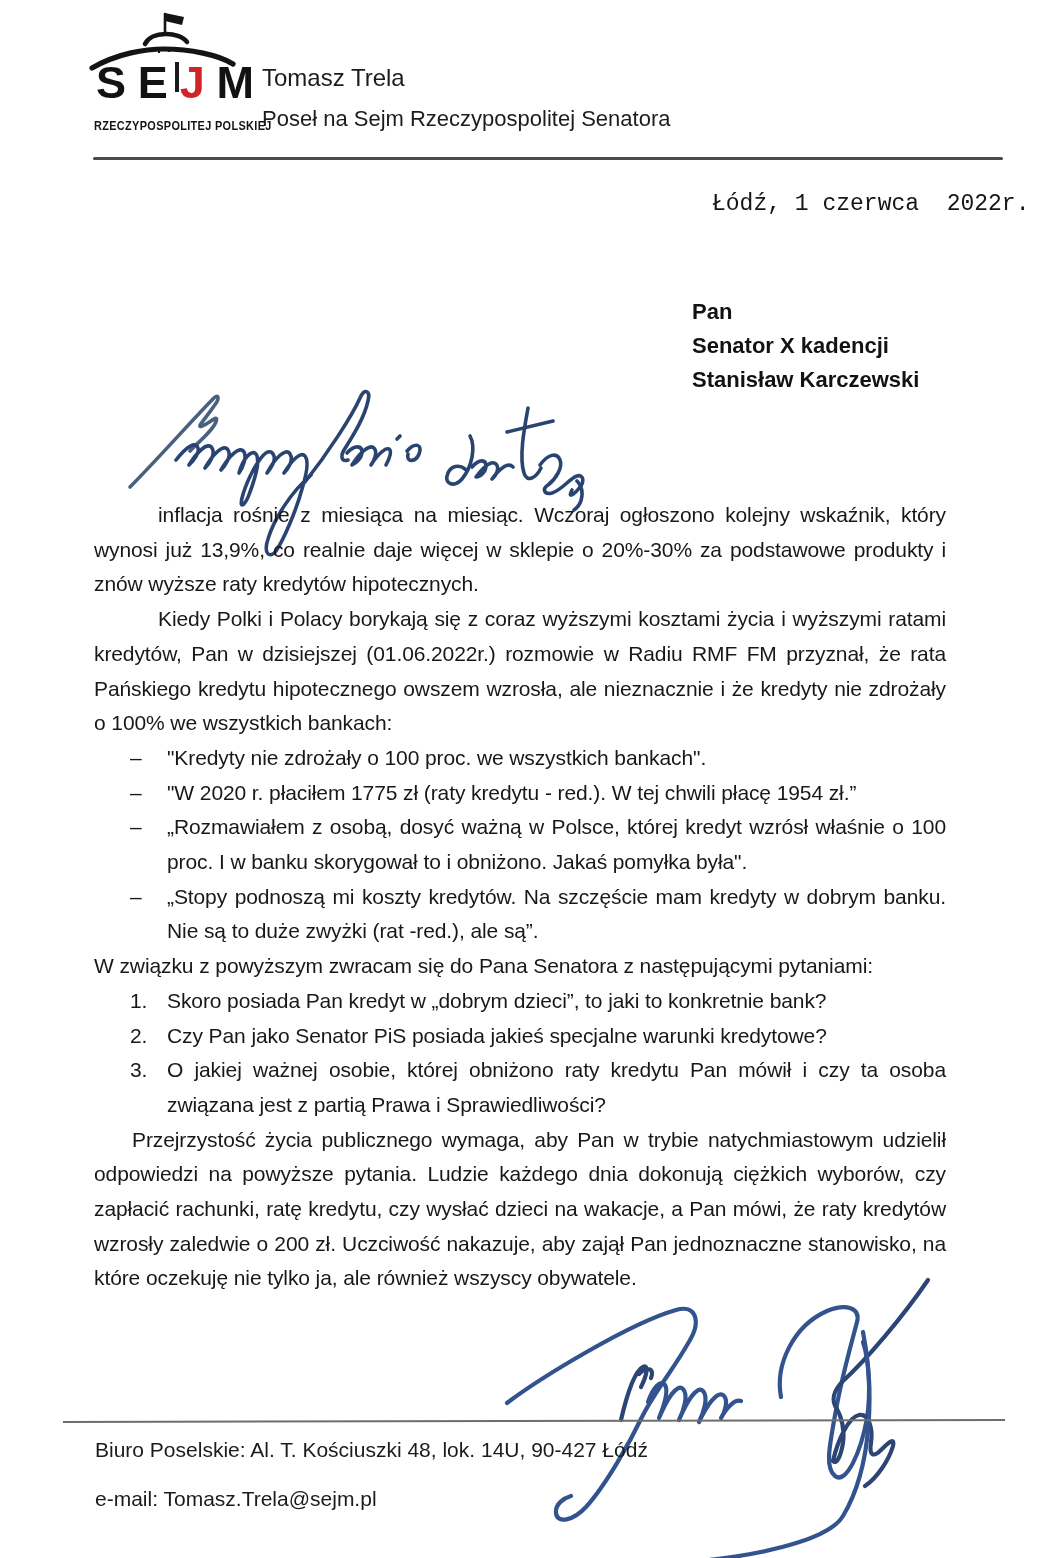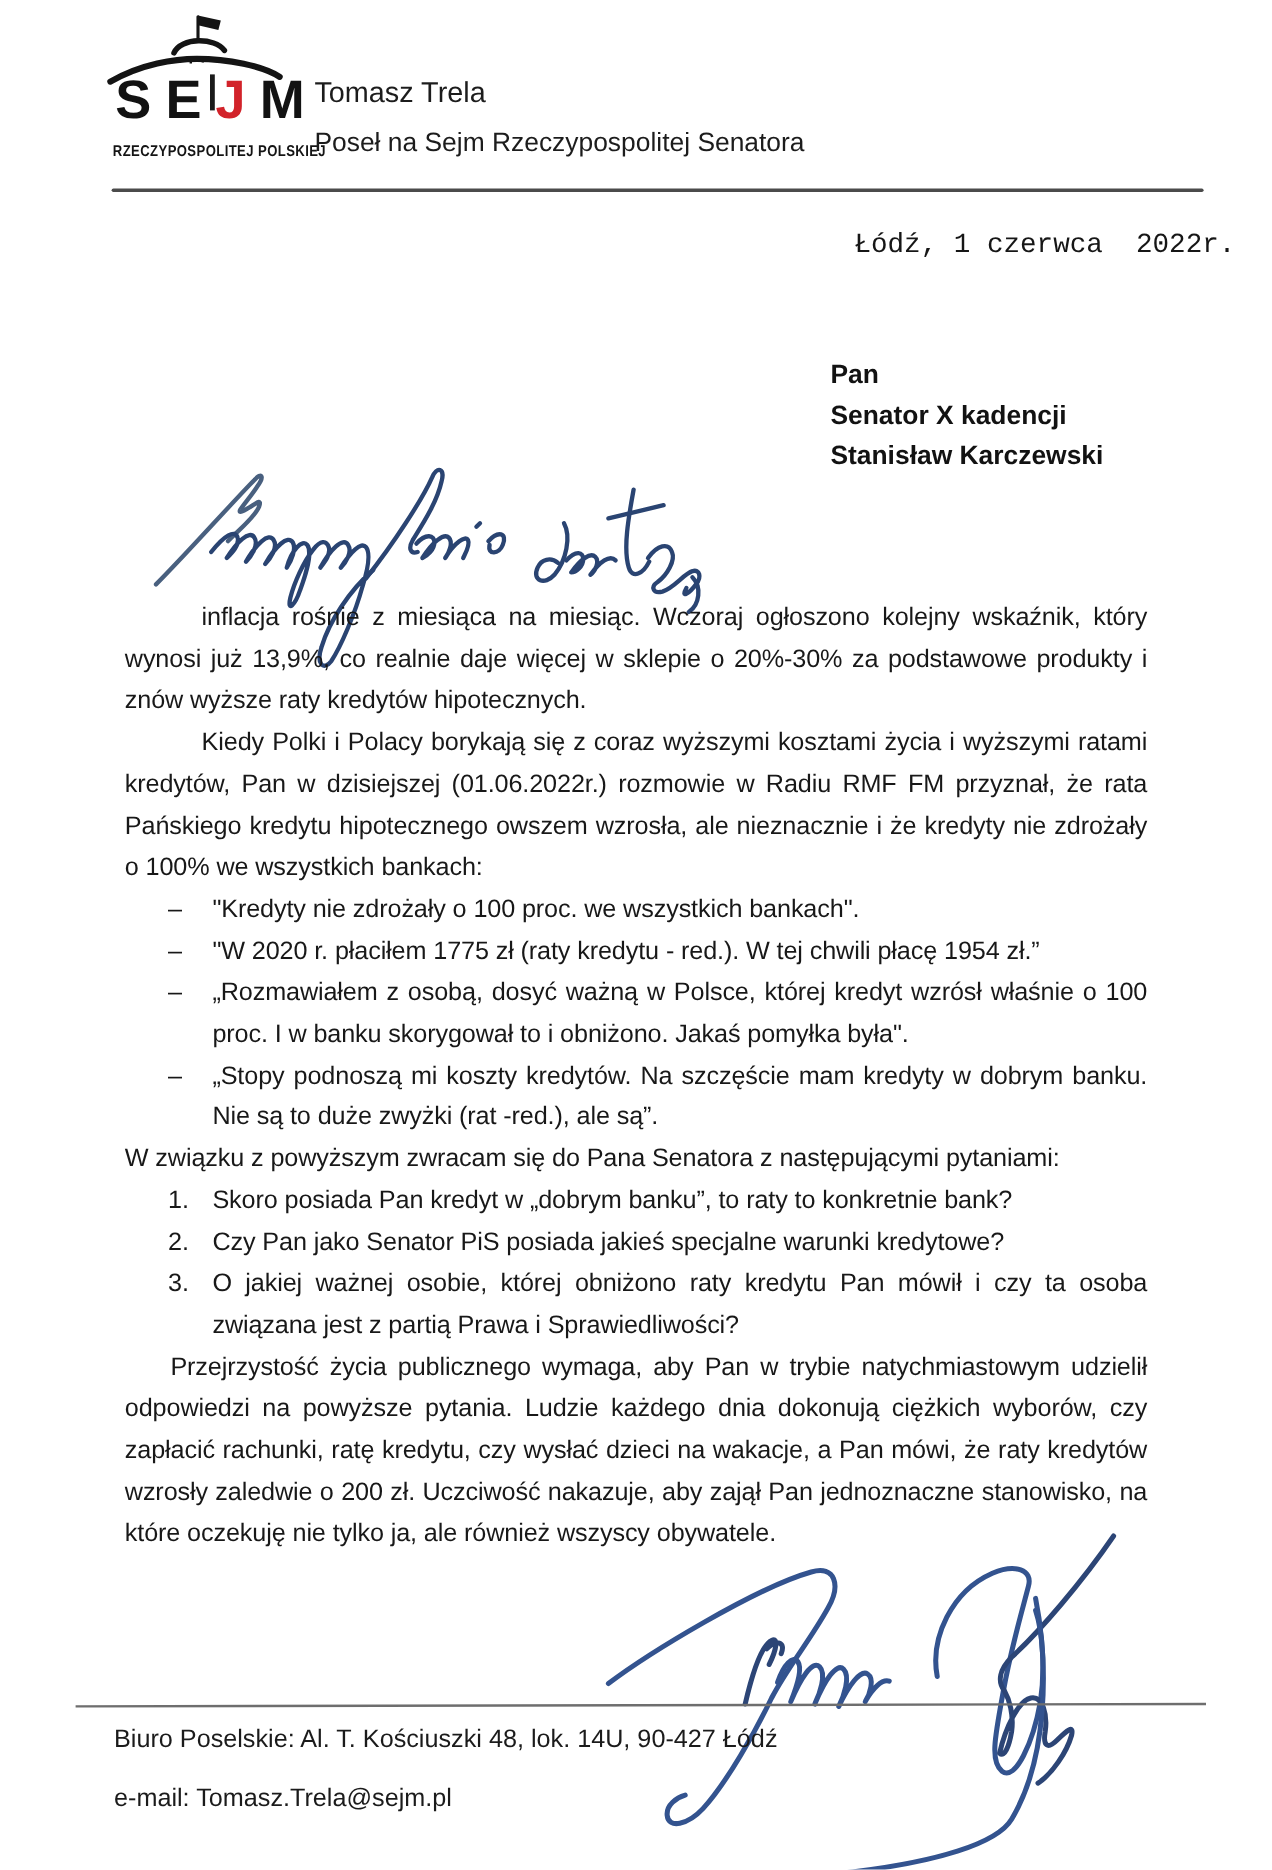--- a/index.html
+++ b/index.html
@@ -30,21 +30,21 @@
   .head-name   { position:absolute; left:262px; top:64px;  font-size:24px; color:#1c1c1c; }
   .head-title  { position:absolute; left:262px; top:106px; font-size:22px; color:#1c1c1c; }
   .head-rule   { position:absolute; left:93px; top:157px; width:910px; height:3px;
                  background:#4b4b4b; border-radius:2px; }
   
   .dateline  { position:absolute; left:712px; top:191px; font-size:23px; white-space:pre; color:#161616;font-family:Liberation Mono, monospace; }
   .recipient { position:absolute; left:692px; top:295px; font-size:22px; font-weight:700;
                line-height:34px; color:#121212; }
   
   .body {
-    position:absolute; left:104px; top:498px; width:852px;
+    position:absolute; left:94px; top:498px; width:852px;
     font-size:21px; line-height:34.7px; text-align:justify;
     letter-spacing:-0.1px; color:#181818;
   }
   .body p { margin:0; }
   .ind1 { text-indent:64px; }
   .ind2 { text-indent:38px; }
   .li { position:relative; padding-left:73px; }
   .li .marker { position:absolute; left:36px; top:0; text-indent:0; }
   
   .hw { position:absolute; pointer-events:none; }
@@ -125,21 +125,21 @@
     </div>
     <div class="li">
       <span class="marker">–</span>
       <p>„Stopy podnoszą mi koszty kredytów. Na szczęście mam kredyty w dobrym banku. Nie są to duże zwyżki (rat -red.), ale są”.</p>
     </div>
 
     <p>W związku z powyższym zwracam się do Pana Senatora z następującymi pytaniami:</p>
 
     <div class="li">
       <span class="marker">1.</span>
-      <p>Skoro posiada Pan kredyt w „dobrym banku”, to raty to konkretnie bank?</p>
+      <p>Skoro posiada Pan kredyt w „dobrym dzieci”, to jaki to konkretnie bank?</p>
     </div>
     <div class="li">
       <span class="marker">2.</span>
       <p>Czy Pan jako Senator PiS posiada jakieś specjalne warunki kredytowe?</p>
     </div>
     <div class="li">
       <span class="marker">3.</span>
       <p>O jakiej ważnej osobie, której obniżono raty kredytu Pan mówił i czy ta osoba związana jest z partią Prawa i Sprawiedliwości?</p>
     </div>
 

